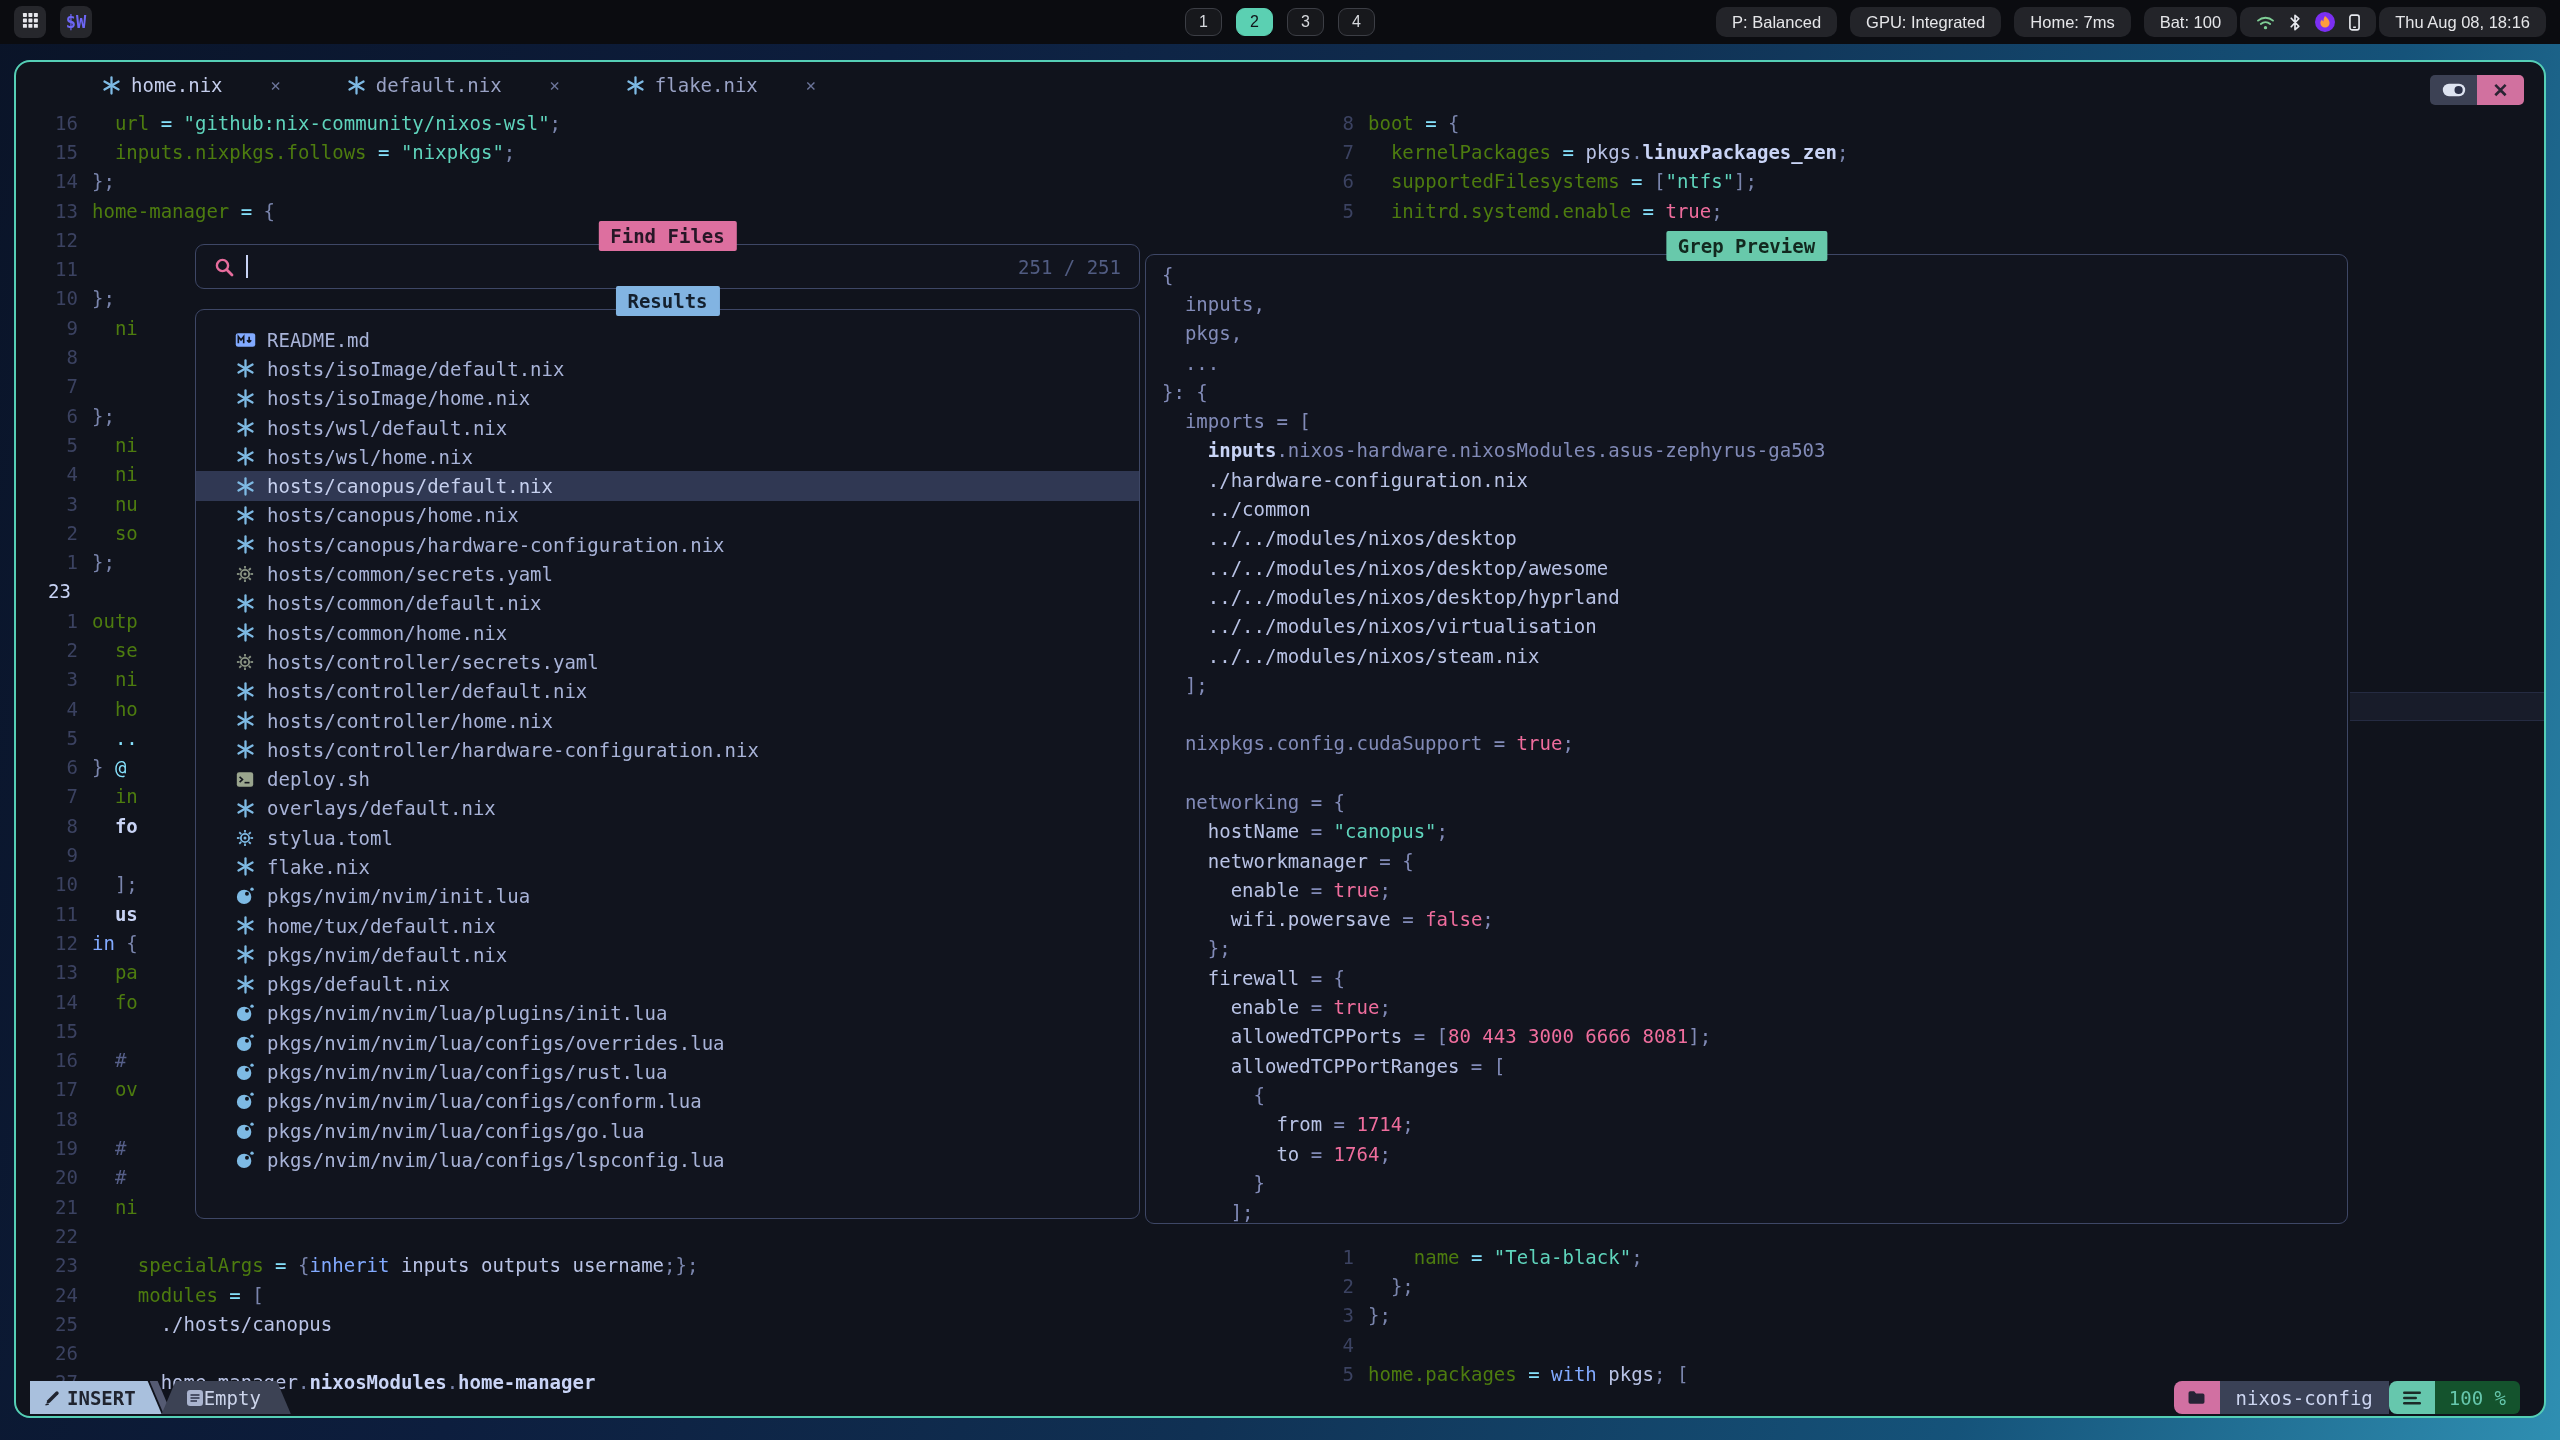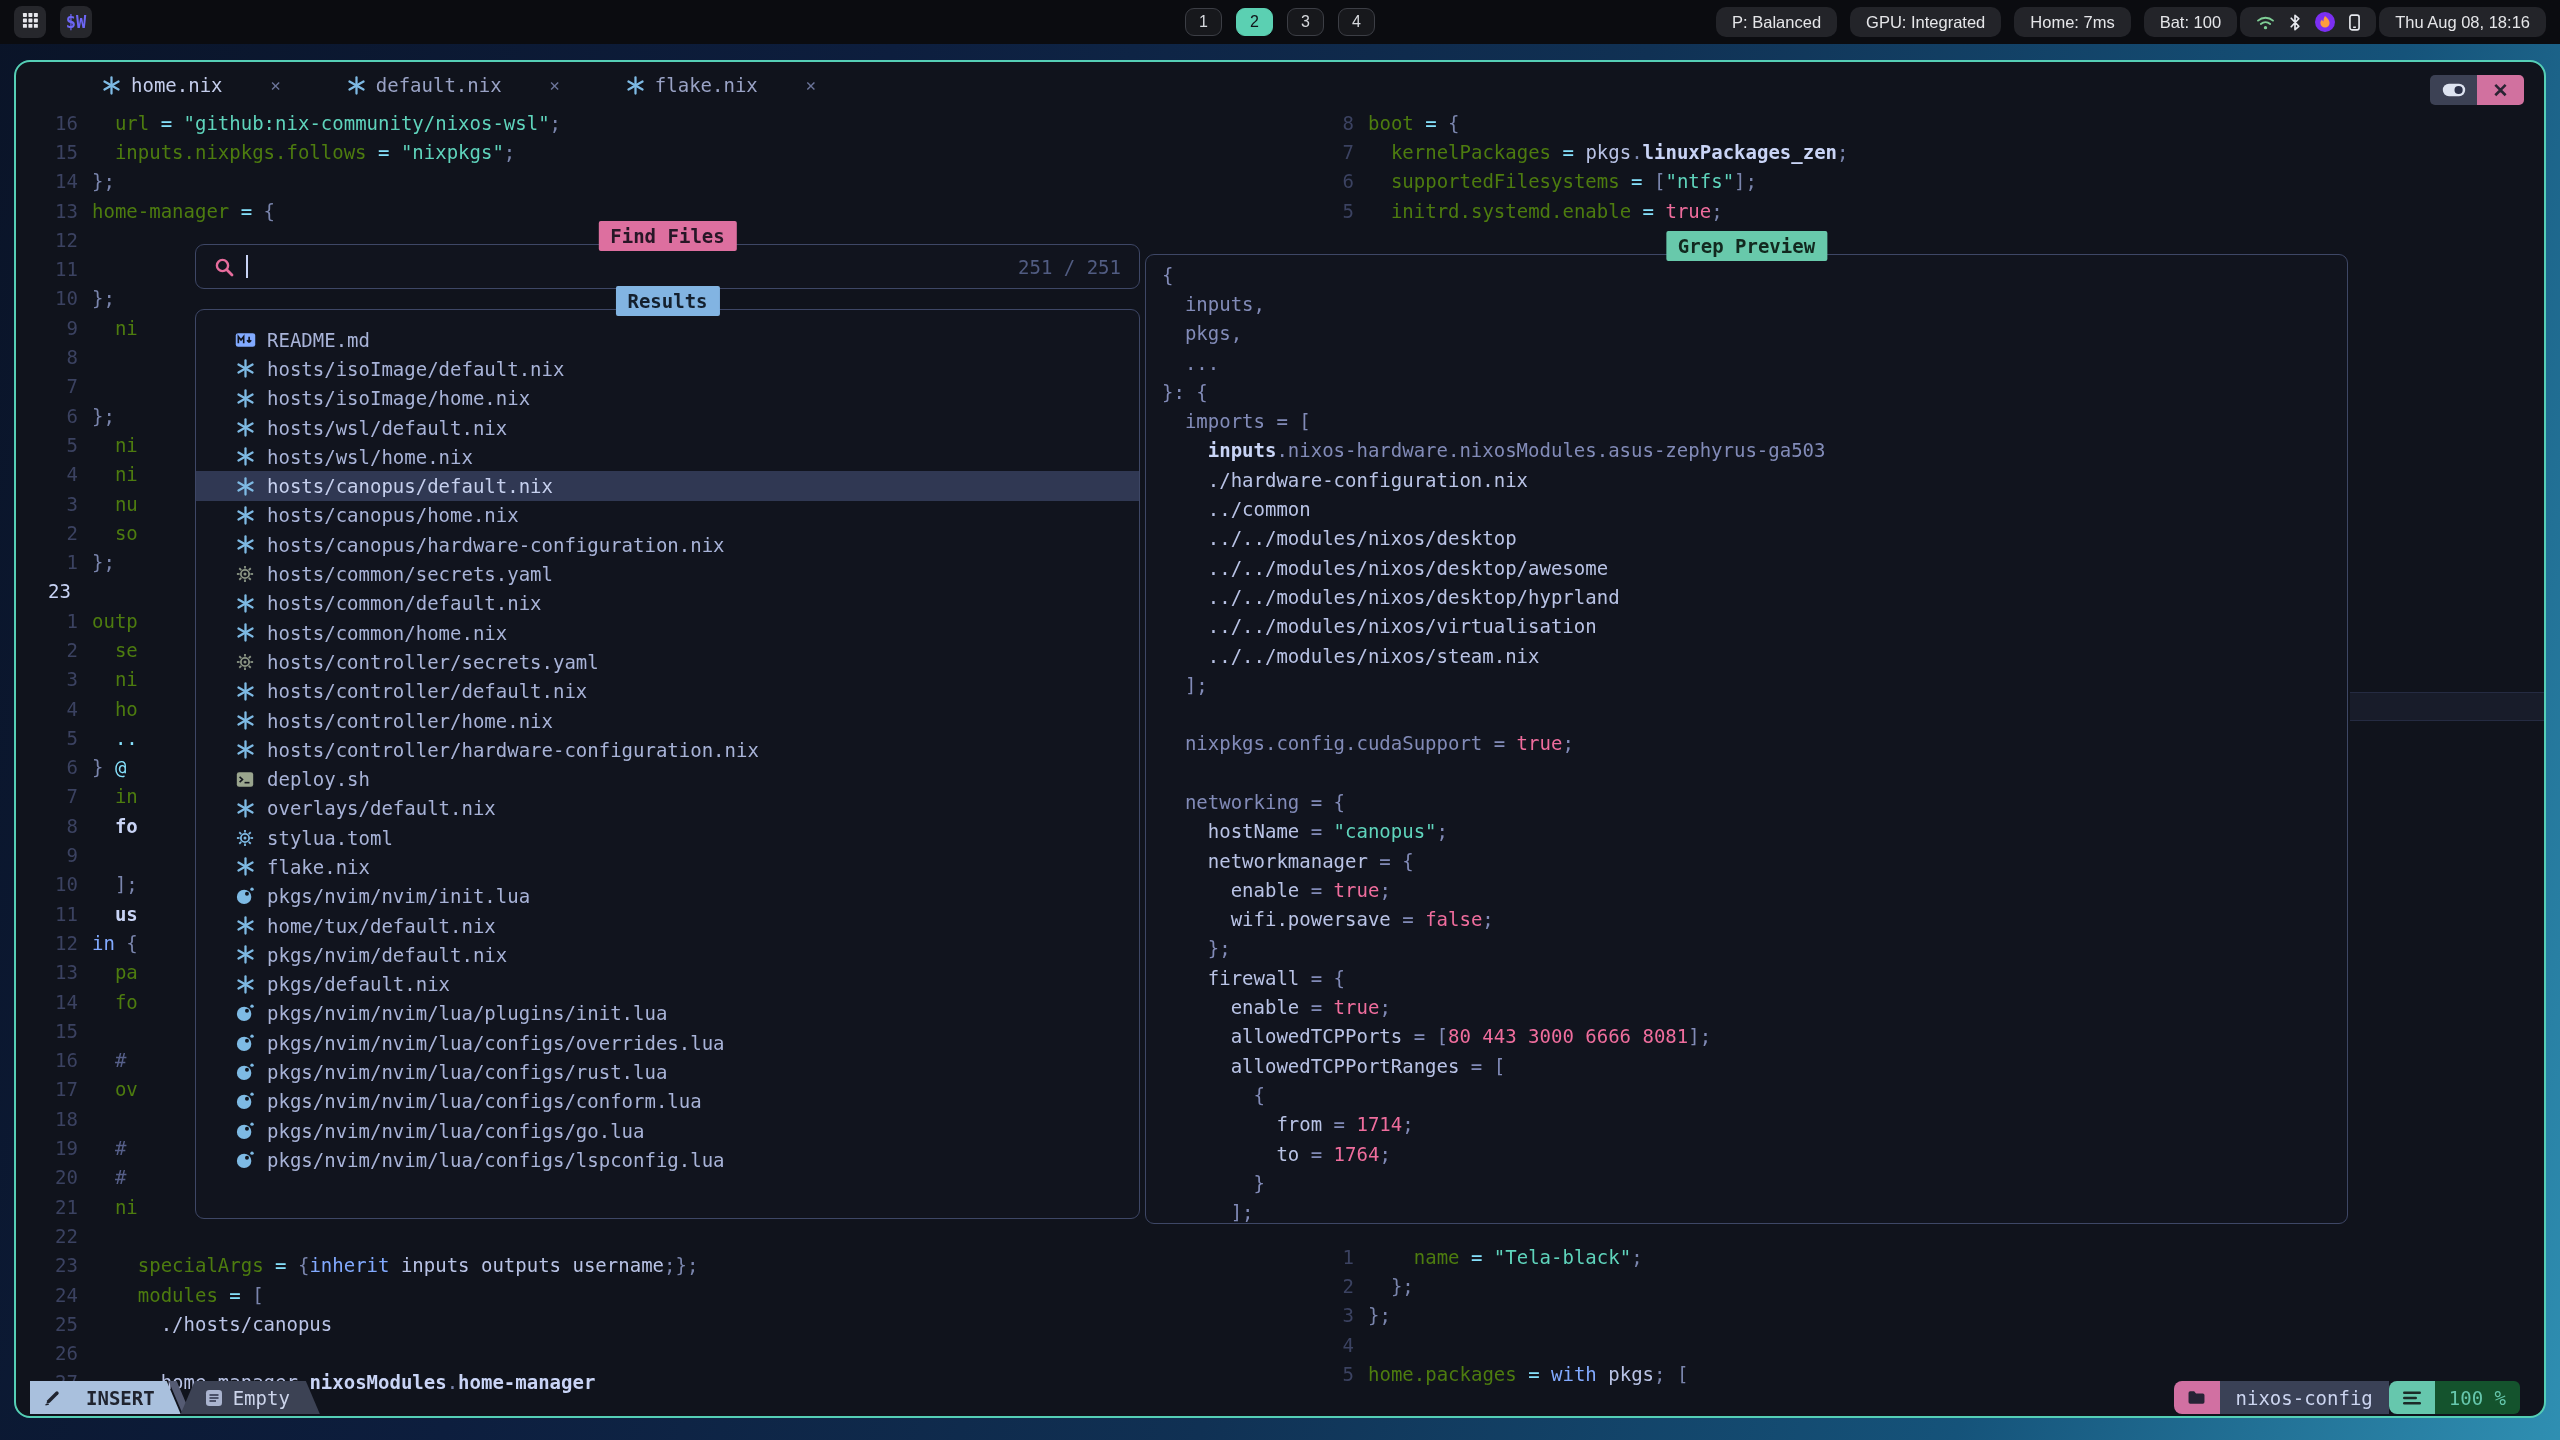--- a/index.html
+++ b/index.html
@@ -86,25 +86,25 @@
   .ic-term{color:#9aa58e} .ic-lock{color:#e66c9c} .ic-lua{color:#7ebae4}
 
   #grep-panel { position:absolute; left:1129px; top:192px; width:1203px; height:970px; z-index:4; }
   #preview-code { position:absolute; left:16px; top:5px; }
   .prow { height:29.3px; display:flex; align-items:center; font-family:"DejaVu Sans Mono",monospace;
           font-size:19px; white-space:pre; }
 
   
   #status-left { position:absolute; left:14px; top:1319px; height:33px; display:flex; z-index:6; }
   .seg { height:33px; display:flex; align-items:center; font-family:"DejaVu Sans Mono",monospace; font-size:19px; }
-  #seg-mode { background:#a9c0dd; color:#20242f; font-weight:bold; padding:0 10px 0 14px; gap:25px;
+  #seg-mode { background:#a9c0dd; color:#20242f; font-weight:bold; padding:0 10px 0 14px; gap:6px;
               clip-path:polygon(0 0, calc(100% - 14px) 0, 100% 100%, 0 100%); padding-right:26px; }
   #seg-sep { width:22px; background:#555b73; margin-left:-12px;
              clip-path:polygon(0 0, 8px 0, 22px 100%, 14px 100%); }
-  #seg-file { background:#3c4254; color:#ccd4ea; margin-left:-10px; padding:0 14px 0 24px; gap:10px;
+  #seg-file { background:#3c4254; color:#ccd4ea; margin-left:-10px; padding:0 14px 0 24px; 
               clip-path:polygon(14px 0, calc(100% - 14px) 0, 100% 100%, 0 100%); padding-right:30px; }
   #status-right { position:absolute; right:24px; top:1319px; height:33px; display:flex; z-index:6; }
   #seg-folder { width:46px; background:#d170a2; border-radius:8px 0 0 8px; display:flex;
                 align-items:center; justify-content:center; color:#262335; }
   #seg-project { background:#3a4156; color:#ccd5f0; padding:0 16px; }
   #seg-scrollic { width:46px; background:#66c7ad; border-radius:8px 0 0 8px; display:flex;
                   align-items:center; justify-content:center; color:#1c2a28; }
   #seg-scroll { background:#14532d; color:#66c7ad; padding:0 14px; border-radius:0 6px 6px 0; }
 </style>
 </head>

